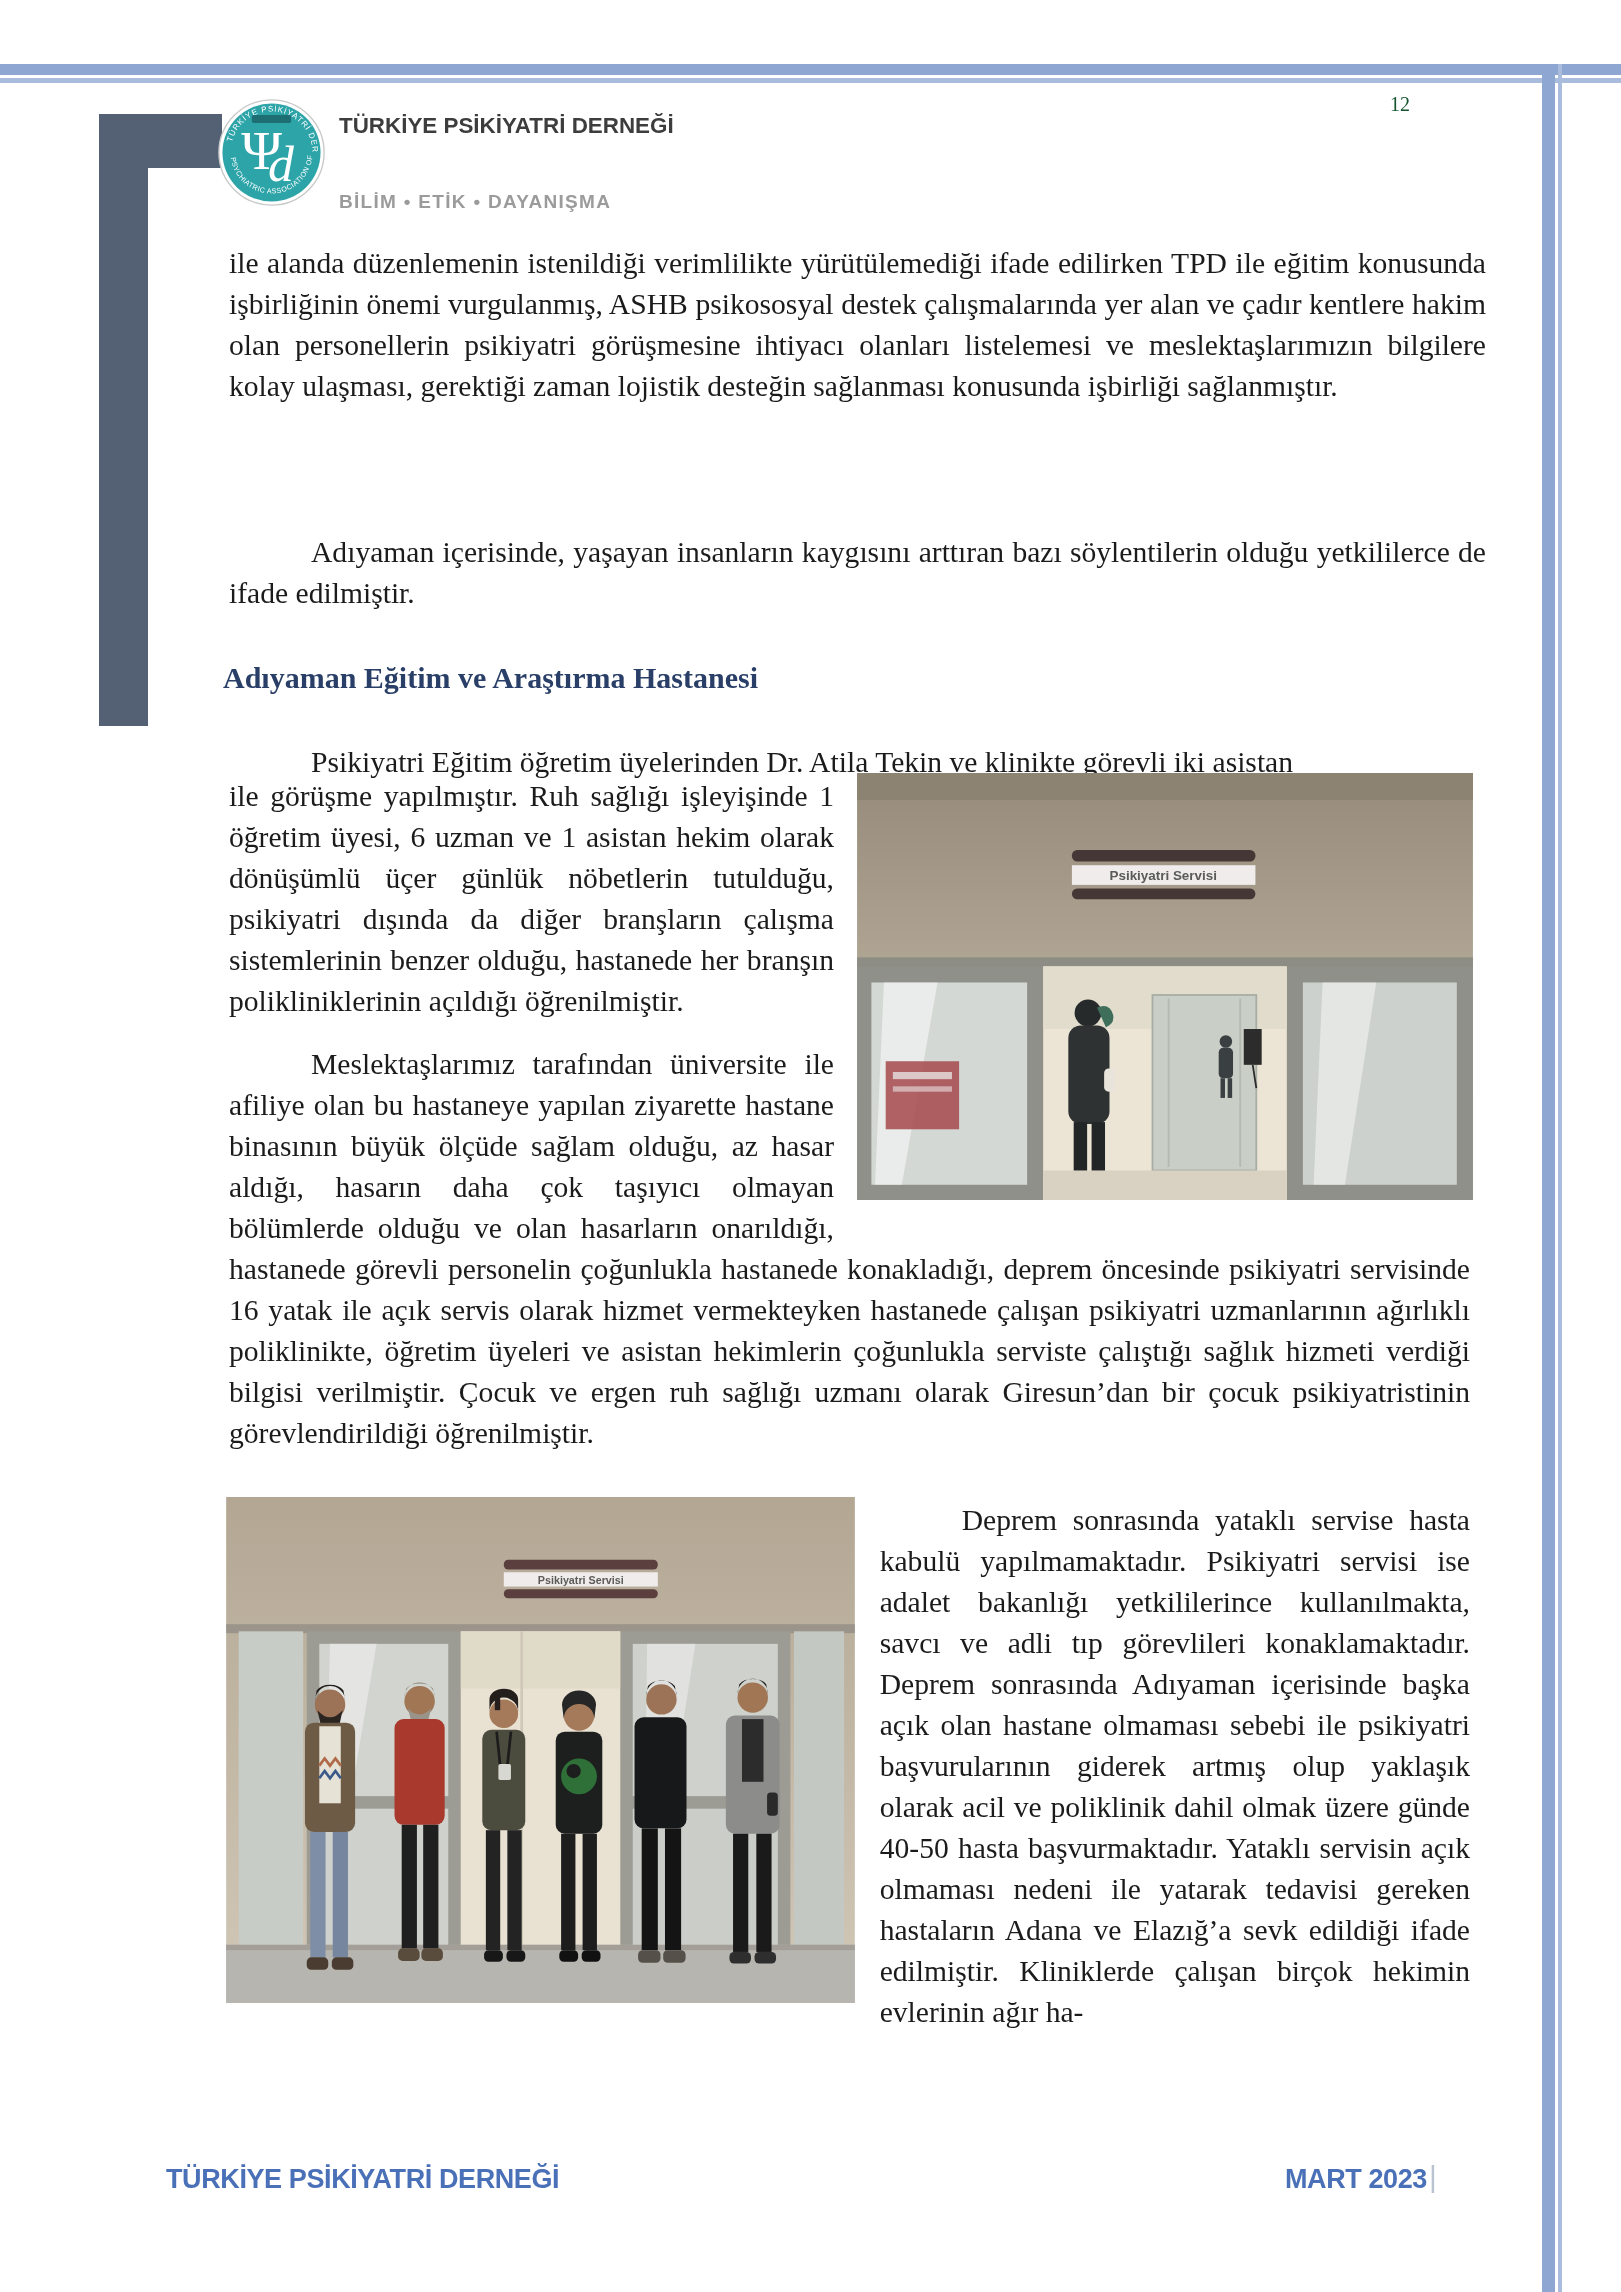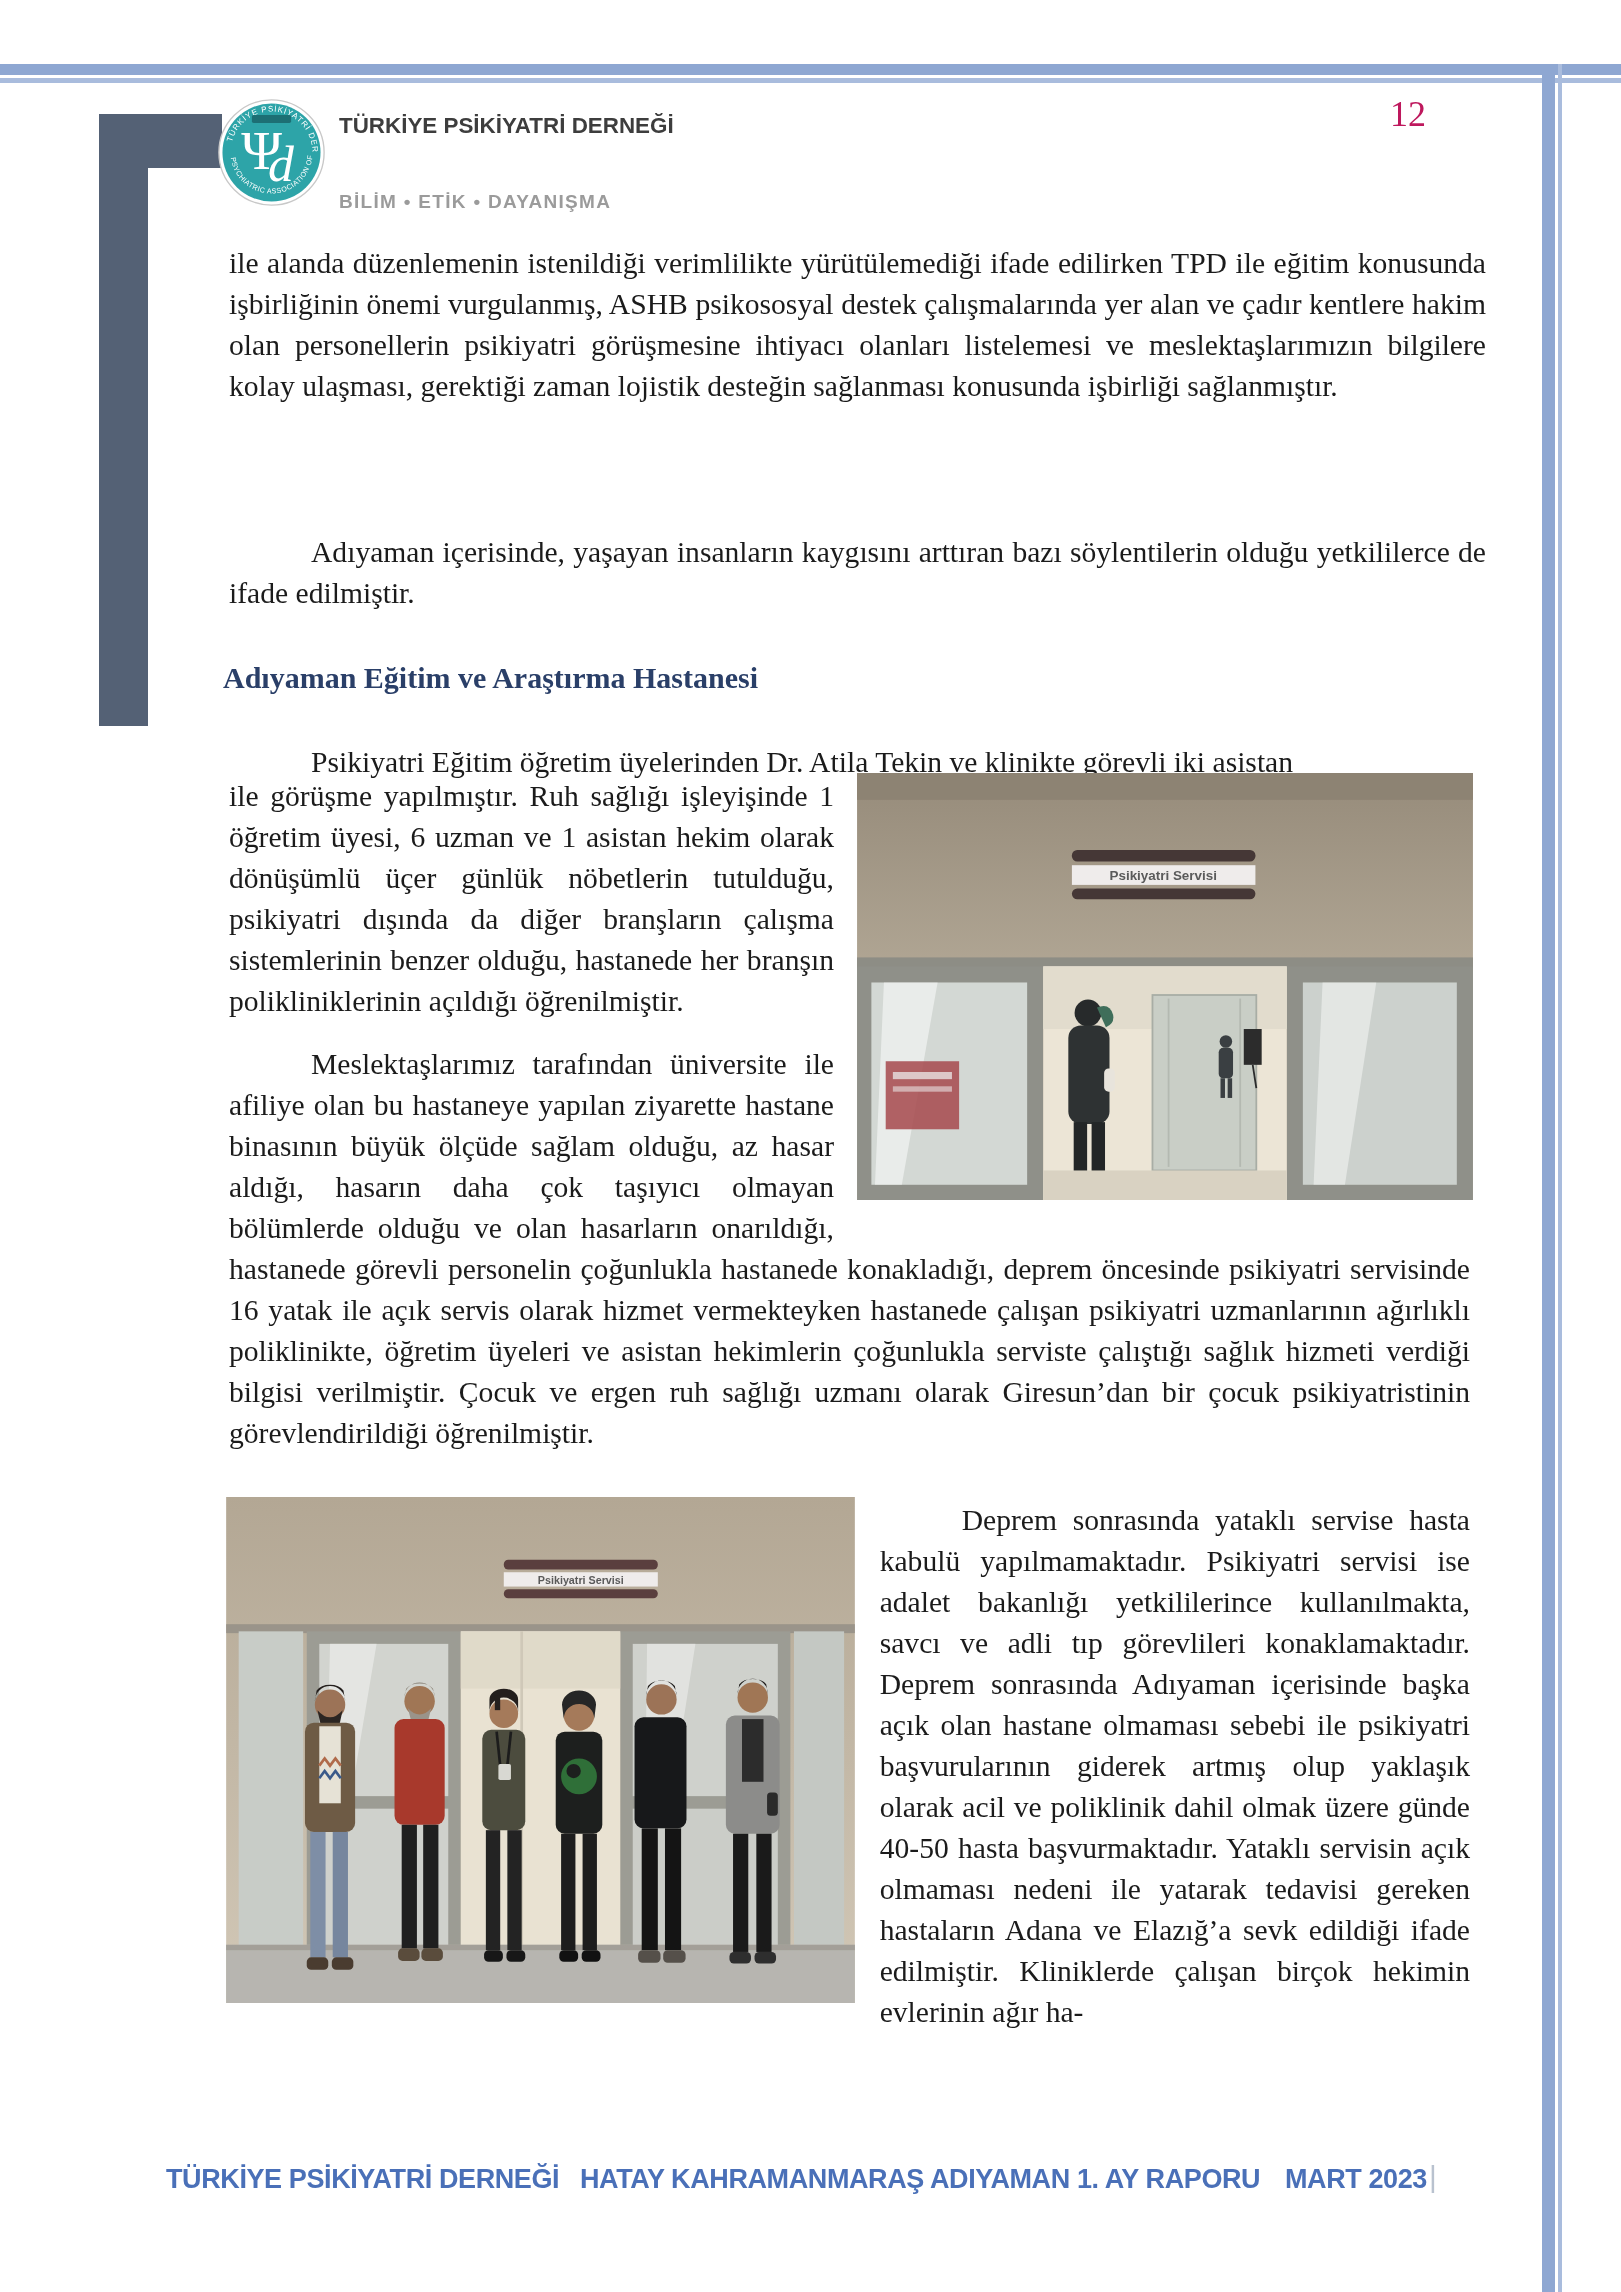--- a/index.html
+++ b/index.html
@@ -15,21 +15,21 @@
   
   .slate-cap{position:absolute;left:99px;top:114px;width:123px;height:54px;background:#546175;}
   .slate-col{position:absolute;left:99px;top:114px;width:49px;height:612px;background:#546175;}
 
   
   .logo{position:absolute;left:218px;top:95px;width:107px;height:115px;}
   .org-name{position:absolute;left:339px;top:113px;font-family:"Liberation Sans",sans-serif;
             font-weight:bold;font-size:22.4px;color:#3d3d3d;letter-spacing:0px;}
   .org-motto{position:absolute;left:339px;top:147px;font-family:"Liberation Sans",sans-serif;
              font-weight:bold;font-size:19px;color:#9b9b9b;letter-spacing:1.3px;margin-top:44px;}
-  .page-number{position:absolute;left:1390px;top:93px;font-size:36px;color:#be185d;}
+  .page-number{position:absolute;left:1390px;top:93px;font-size:20px;color:#14532d;}
 
   
   .body-text{position:absolute;left:221px;top:0;width:1257px;}
   .body-text p{margin:8px;font-size:29.6px;line-height:41px;text-align:justify;}
   .indent{text-indent:82px;}
   .p1{position:absolute;top:235px;width:1257px;}
   .p2{position:absolute;top:524px;width:1257px;}
   .section-heading{position:absolute;top:659px;margin:2px;font-size:30px;font-weight:bold;color:#2a3f68;}
   .p3intro{position:absolute;top:734px;width:1257px;}
   .wrap1{position:absolute;top:768px;width:1257px;}
@@ -266,19 +266,18 @@
             </g>
           </g>
         </svg>
       </figure>
       <p class="indent">Deprem sonrasında yataklı servise hasta kabulü yapılmamaktadır. Psikiyatri servisi ise adalet bakanlığı yetkililerince kullanılmakta, savcı ve adli tıp görevlileri konaklamaktadır. Deprem sonrasında Adıyaman içerisinde başka açık olan hastane olmaması sebebi ile psikiyatri başvurularının giderek artmış olup yaklaşık olarak acil ve poliklinik dahil olmak üzere günde 40-50 hasta başvurmaktadır. Yataklı servisin açık olmaması nedeni ile yatarak tedavisi gereken hastaların Adana ve Elazığ’a sevk edildiği ifade edilmiştir. Kliniklerde çalışan birçok hekimin evlerinin ağır ha-</p>
     </div>
   </div>
 
   <div class="footer">
     <span class="f-left">TÜRKİYE PSİKİYATRİ DERNEĞİ</span>
-    <span class="f-center">HATAY KAHRAMANMARAŞ ADIYAMAN 1. AY RAPORU</span>
     <span class="f-right">MART 2023</span>
     <span class="f-pipe">|</span>
   </div>
 
 </div>
 
 
 </body></html>

